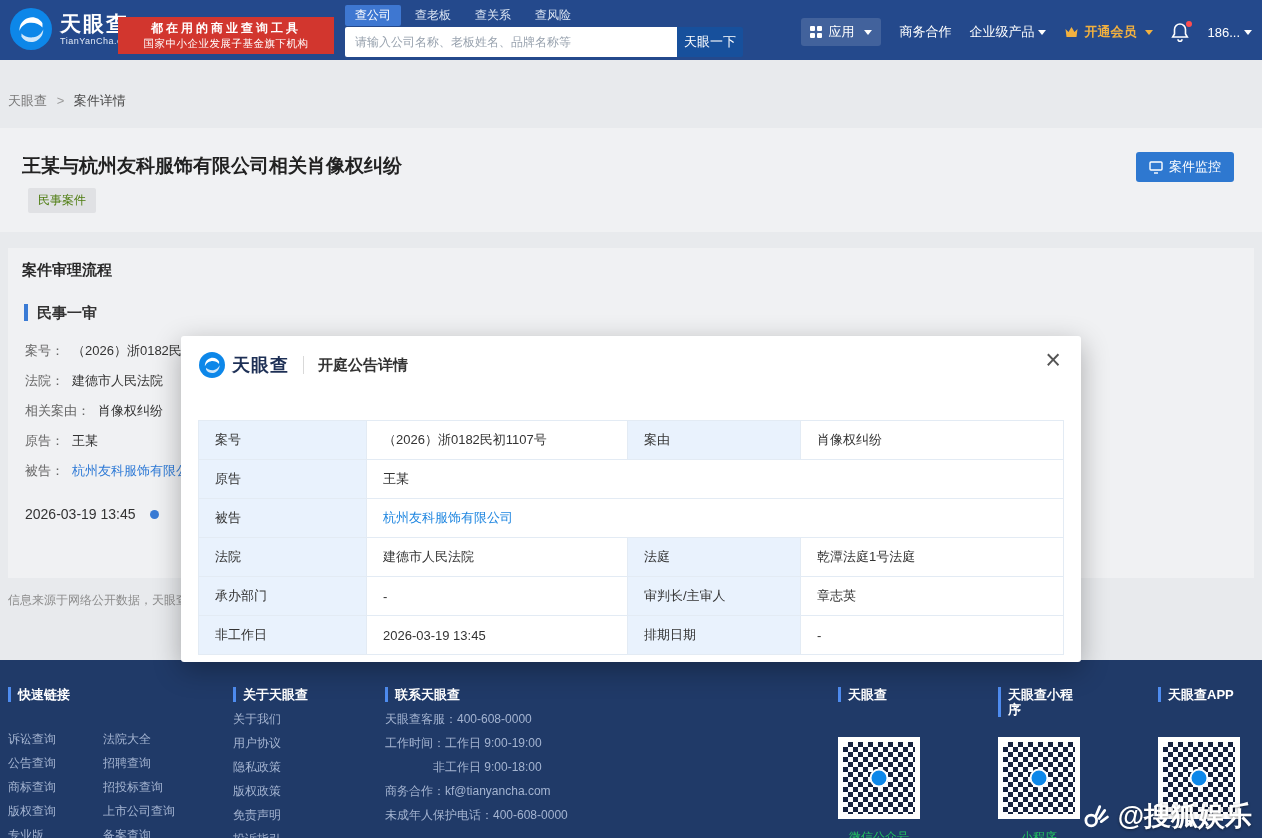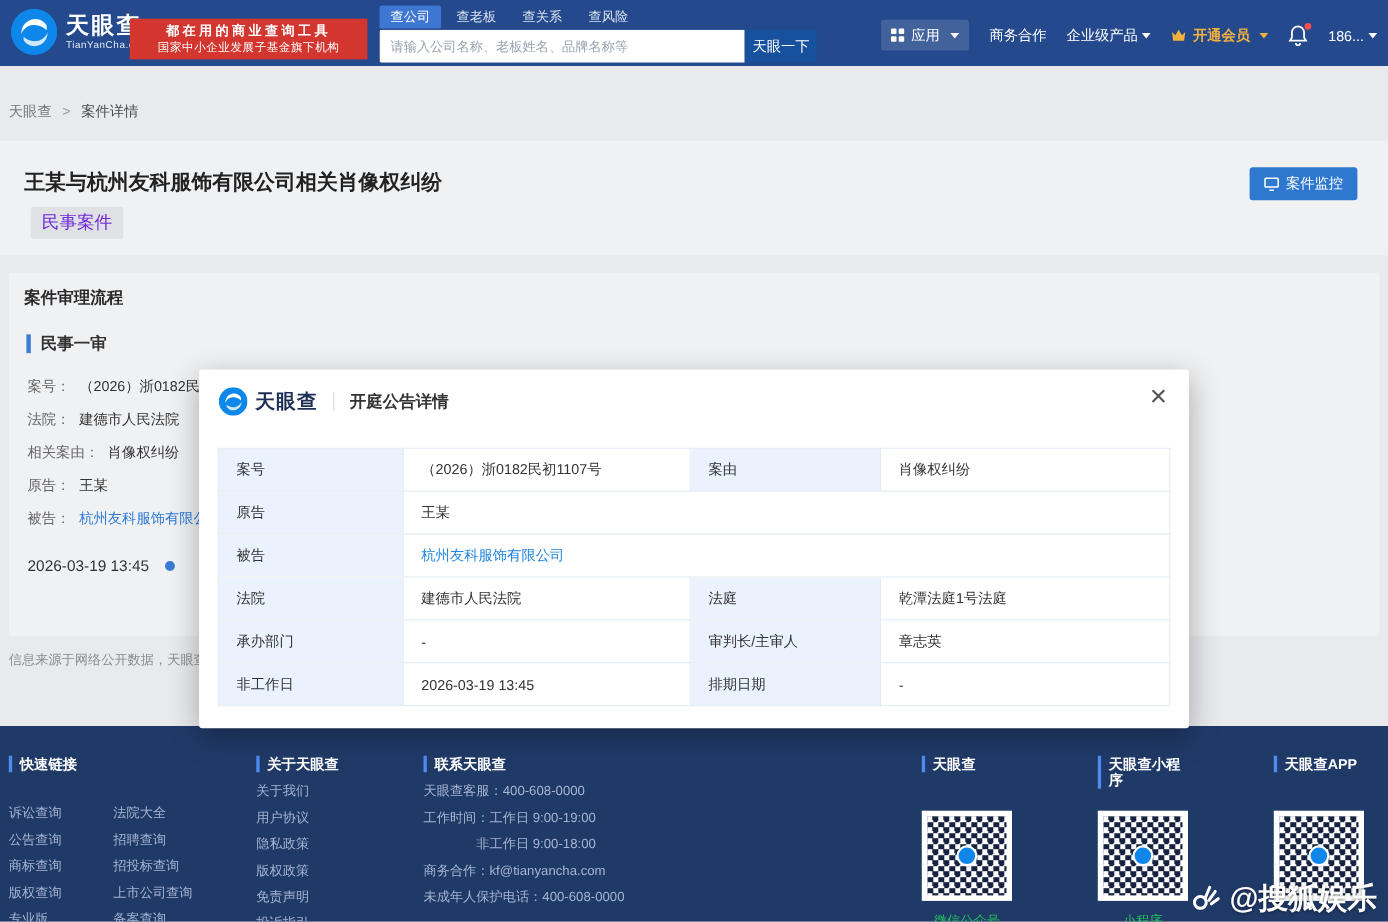--- a/index.html
+++ b/index.html
@@ -34,42 +34,42 @@
   .vip { display:flex; align-items:center; gap:5px; color:#f2b13f; font-weight:bold; cursor:pointer; }
   .bell { position:relative; display:flex; align-items:center; cursor:pointer; }
   .bell .dot { position:absolute; top:-1px; right:-3px; width:6px; height:6px; background:#ff4d4f; border-radius:50%; }
   
   .breadcrumb { position:absolute; left:8px; top:92px; font-size:13px; color:#7a7a7a; }
   .breadcrumb .bc-home { cursor:pointer; }
   .breadcrumb .bc-sep { margin:0 6px; color:#9a9a9a; }
   .breadcrumb .bc-cur { color:#4a4a4a; }
   .title-band { position:absolute; left:0; top:128px; width:1262px; height:104px; background:#f0f1f3; }
   .case-title { position:absolute; left:22px; top:25px; font-size:19px; font-weight:bold; color:#222; }
-  .case-tag { position:absolute; left:28px; top:60px; background:#e0e1e4; color:#6d28d9; font-size:16px; padding:4px 10px; border-radius:2px; }
+  .case-tag { position:absolute; left:28px; top:60px; background:#e0e1e4; color:#4d7c0f; font-size:12px; padding:4px 10px; border-radius:2px; }
   .monitor-btn { position:absolute; right:28px; top:24px; background:#2e78d0; color:#fff; font-size:13px; padding:6px 13px; border-radius:3px; display:flex; align-items:center; gap:6px; cursor:pointer; }
   
   .flow-card { position:absolute; left:8px; top:248px; width:1246px; height:330px; background:#f0f1f3; }
   .section-title { position:absolute; left:14px; top:13px; font-size:15px; font-weight:bold; color:#2a2a2a; }
   .stage { position:absolute; left:16px; top:56px; font-size:15px; font-weight:bold; color:#333; border-left:4px solid #3a7bd5; padding-left:9px; line-height:17px; }
   .fields { position:absolute; left:17px; top:88px; font-size:13px; }
   .frow { height:30px; line-height:30px; white-space:nowrap; }
   .flabel { color:#666; margin-right:8px; }
   .fvalue { color:#333; }
   .fvalue.link { color:#2e7ad6; cursor:pointer; }
   .timeline { position:absolute; left:17px; top:258px; display:flex; align-items:center; gap:14px; font-size:14px; color:#333; }
   .tdot { width:9px; height:9px; background:#3a7bd5; border-radius:50%; }
   .source-note { position:absolute; left:8px; top:592px; font-size:12px; color:#8c8c8c; }
   
   .modal { position:absolute; left:181px; top:336px; width:900px; height:326px; background:#fff; border-radius:3px; box-shadow:0 8px 28px rgba(0,0,0,.3); z-index:50; }
   .modal-head { height:58px; display:flex; align-items:center; padding:0 18px; position:relative; }
   .m-logo-txt { font-size:18px; font-weight:bold; color:#1d2f55; margin-left:7px; letter-spacing:1px; }
   .m-div { width:1px; height:18px; background:#d9d9d9; margin:0 14px; }
   .m-title { font-size:15px; font-weight:bold; color:#333; }
   .m-close { position:absolute; right:20px; top:11px; font-size:27px; color:#555; font-weight:300; line-height:1; cursor:pointer; }
-  table.detail { position:absolute; left:17px; top:71px; width:865px; border-collapse:collapse; table-layout:fixed;padding-left:34px; }
+  table.detail { position:absolute; left:17px; top:84px; width:865px; border-collapse:collapse; table-layout:fixed;padding-left:34px; }
   table.detail td { height:39px; border:1px solid #e3ebf4; font-size:13px; color:#333; padding:0 16px; background:#fff; overflow:hidden; white-space:nowrap; }
   table.detail td.lbl { background:#e9f2fd; }
   .cell-link { color:#1f86e0; text-decoration:none; cursor:pointer; }
   
   .footer { position:absolute; left:0; top:660px; width:1262px; height:178px; background:#203a68; overflow:hidden; color:#a4b4d1; z-index:1; }
   .f-col { position:absolute; top:12px;margin-top:15px; }
   .f-head { font-size:13px; font-weight:bold; color:#fff; border-left:3px solid #4e8cf0; padding-left:7px; line-height:15px; }
   .f-links { margin-top:9px; }
   .f-links a, .f-links div { display:block; margin-top:11px; line-height:13px; font-size:12px; color:#a4b4d1; text-decoration:none; cursor:pointer; }
   .f-contact .f-links div { cursor:default; }

